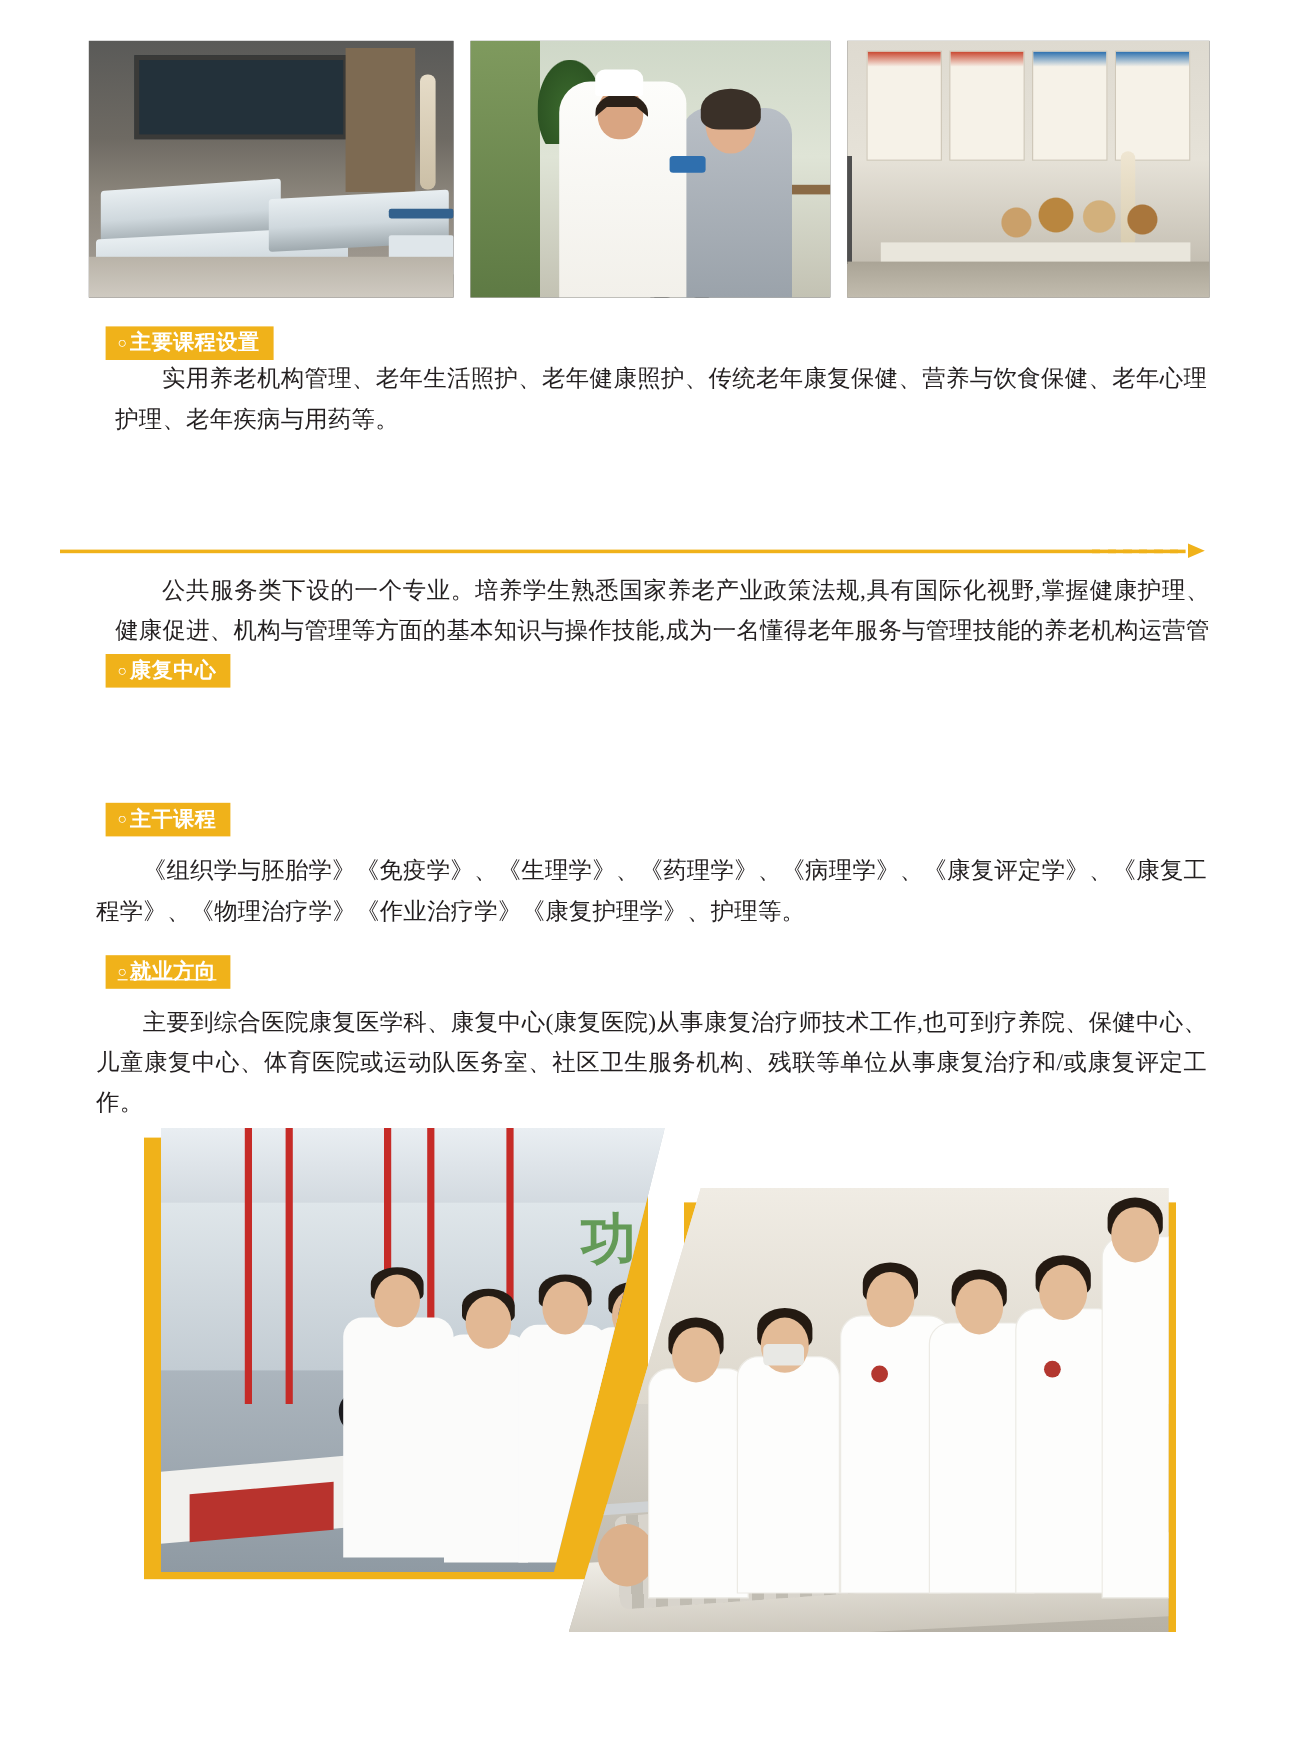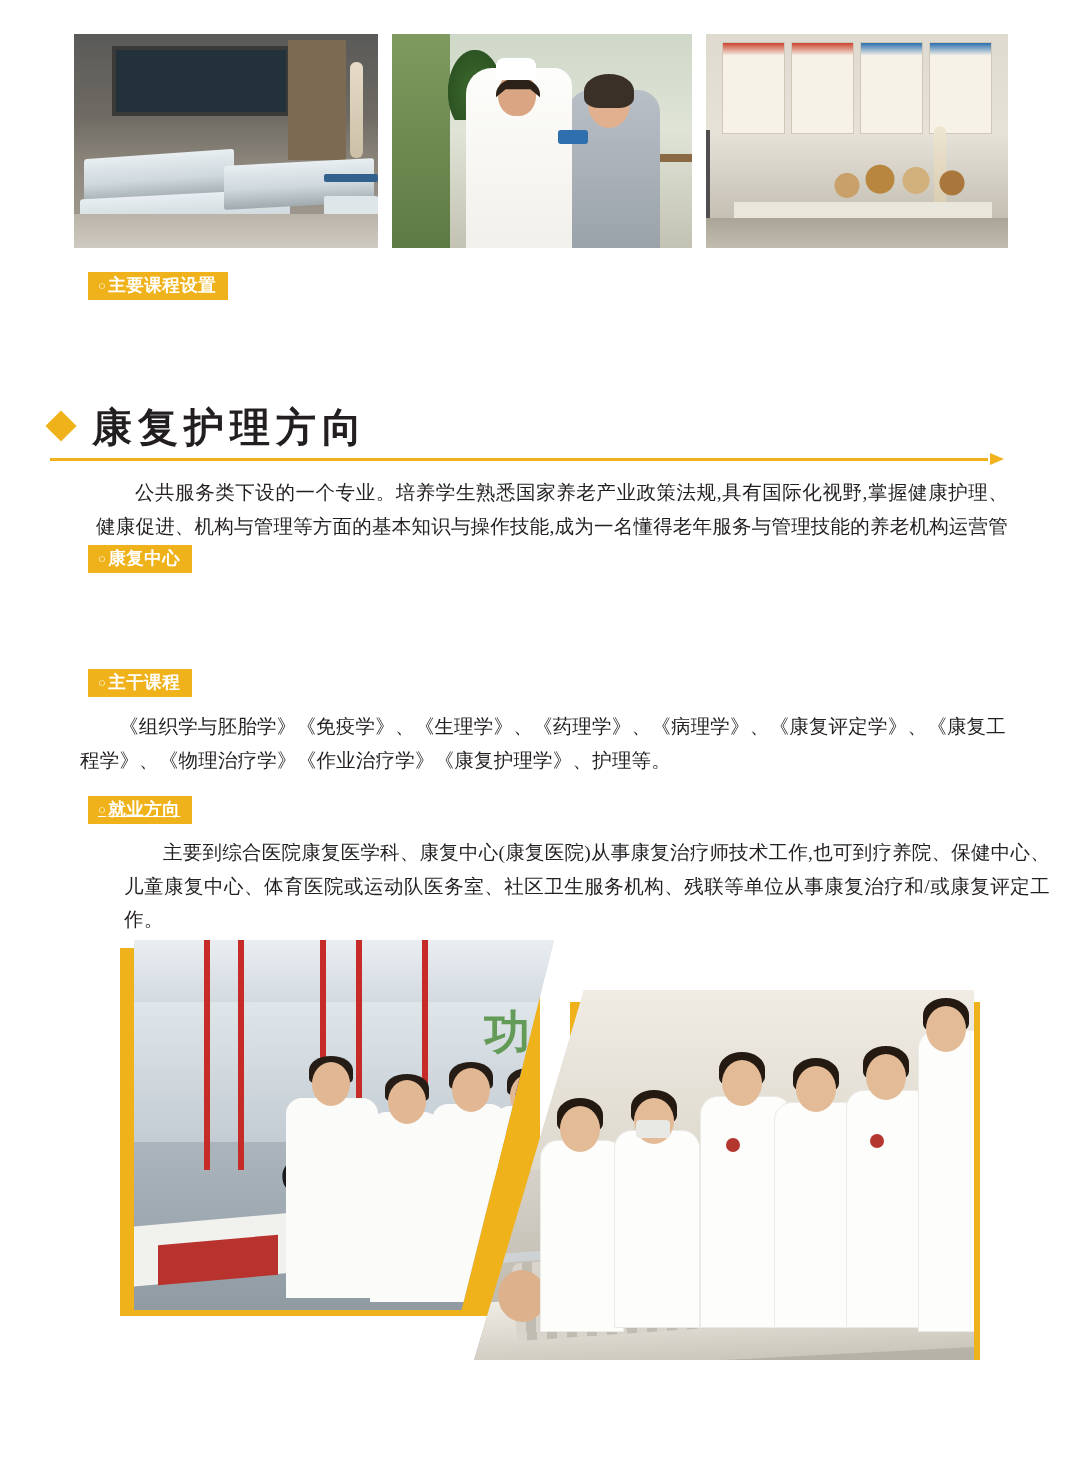--- a/index.html
+++ b/index.html
@@ -257,21 +257,21 @@
 
   #intro-text { position: absolute; left: 96px; top: 476px; width: 912px; }
 
   #goal-tag { position: absolute; left: 88px; top: 545px; }
   #goal-text { position: absolute; left: 80px; top: 585px; width: 926px; }
 
   #core-tag { position: absolute; left: 88px; top: 669px; }
   #core-text { position: absolute; left: 80px; top: 710px; width: 926px; }
 
   #job-tag { position: absolute; left: 88px; top: 796px; text-decoration: underline; }
-  #job-text { position: absolute; left: 80px; top: 836px; width: 926px; margin-left: 44px; }
+  #job-text { position: absolute; left: 80px; top: 836px; width: 926px; }
 
   
   .bottom-photos {
     position: absolute; left: 120px; top: 940px; width: 860px; height: 430px;
   }
   .yellow-frame {
     position: absolute; left: 0; top: 8px; width: 420px; height: 368px;
     background: #f0b21a;
   }
   .yellow-frame.r {
@@ -466,24 +466,22 @@
       <div class="models"></div>
       <div class="table3"></div>
       <div class="floor3"></div>
     </div>
 
   </div>
 
   <div id="course-setting-tag" class="tag">
     <span class="dot">○</span><span>主要课程设置</span>
   </div>
-
-  <div class="big-head">
-    <span class="diamond"></span><span class="title">康复护理方向</span>
-  </div>
+  <div id="course-setting-text" class="para indent">实用养老机构管理、老年生活照护、老年健康照护、传统老年康复保健、营养与饮食保健、老年心理护理、老年疾病与用药等。</div>
+
   <div class="arrow-rule">
     <div class="bar"></div>
     <div class="bar dashed"></div>
     <div class="head"></div>
   </div>
 
   <div id="intro-text" class="para indent">公共服务类下设的一个专业。培养学生熟悉国家养老产业政策法规,具有国际化视野,掌握健康护理、健康促进、机构与管理等方面的基本知识与操作技能,成为一名懂得老年服务与管理技能的养老机构运营管理者。</div>
 
   <div id="goal-tag" class="tag">
     <span class="dot">○</span><span>康复中心</span>

